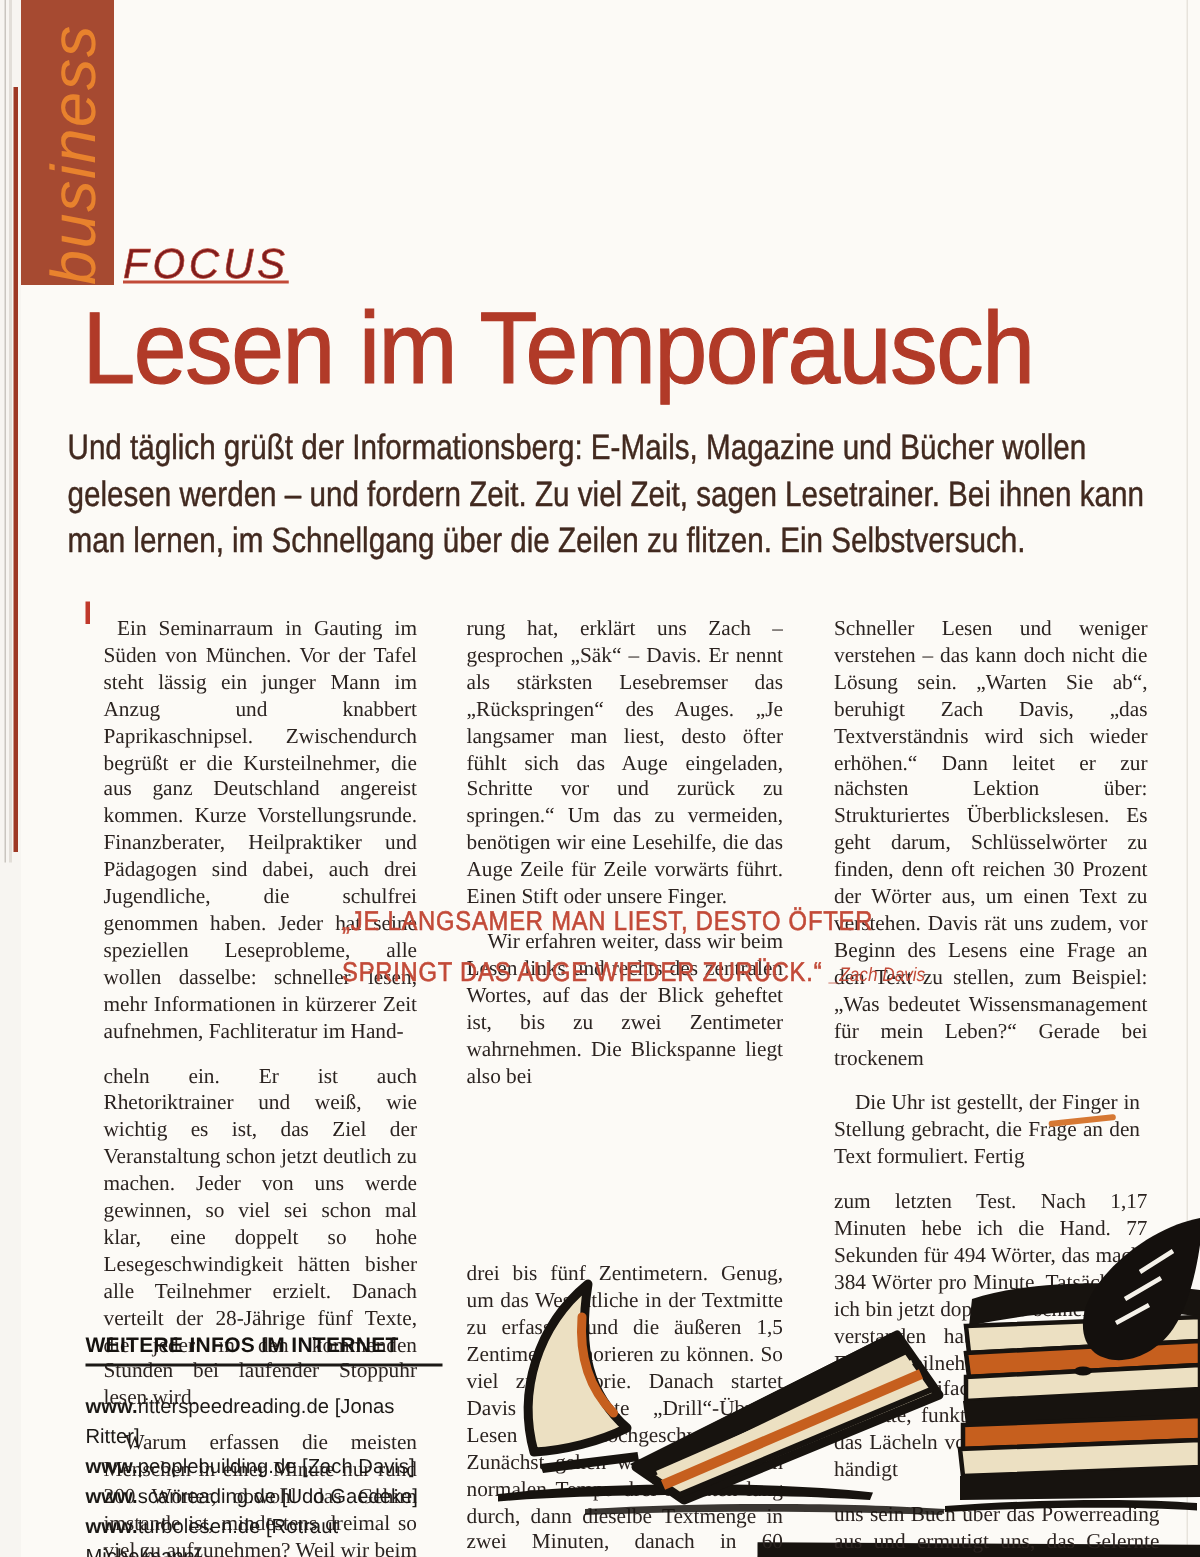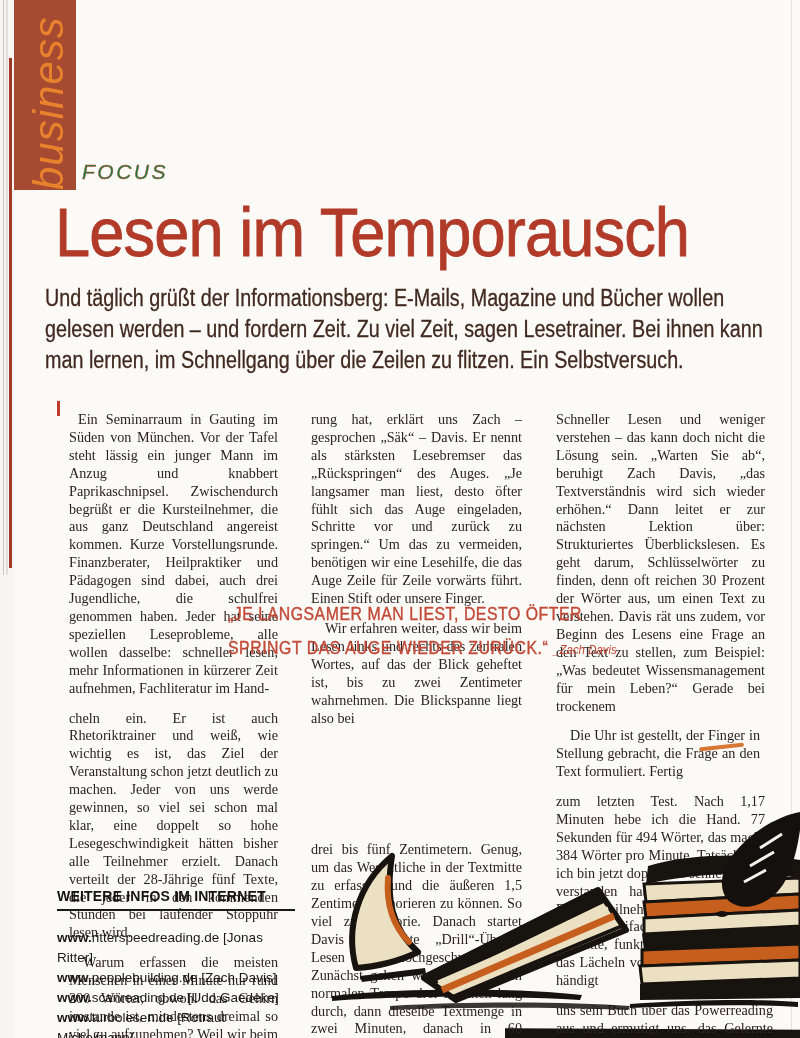--- a/index.html
+++ b/index.html
@@ -21,21 +21,21 @@
   .tab-label{
     position:absolute;left:22px;top:190px;width:190px;height:54px;
     transform:rotate(-90deg);transform-origin:top left;
     font-family:"Liberation Sans",sans-serif;font-style:italic;
     font-size:42px;line-height:54px;color:#e8822d;letter-spacing:1px;
   }
   
   .kicker{
     position:absolute;left:82px;top:160px;
     font-family:"Liberation Sans",sans-serif;font-style:italic;
-    font-size:21px;letter-spacing:2.5px;color:#15803d;
+    font-size:28px;letter-spacing:2.5px;color:#7f1d1d;text-decoration:underline;
     -webkit-text-stroke:.4px #c24a38;
   }
   .headline{
     position:absolute;left:55px;top:196px;width:760px;
     font-family:"Liberation Sans",sans-serif;
     font-size:68px;line-height:72px;color:#b13a28;
     transform:scaleX(.93);transform-origin:left top;
     -webkit-text-stroke:.8px #b13a28;letter-spacing:-1px;
     white-space:nowrap;
   }

